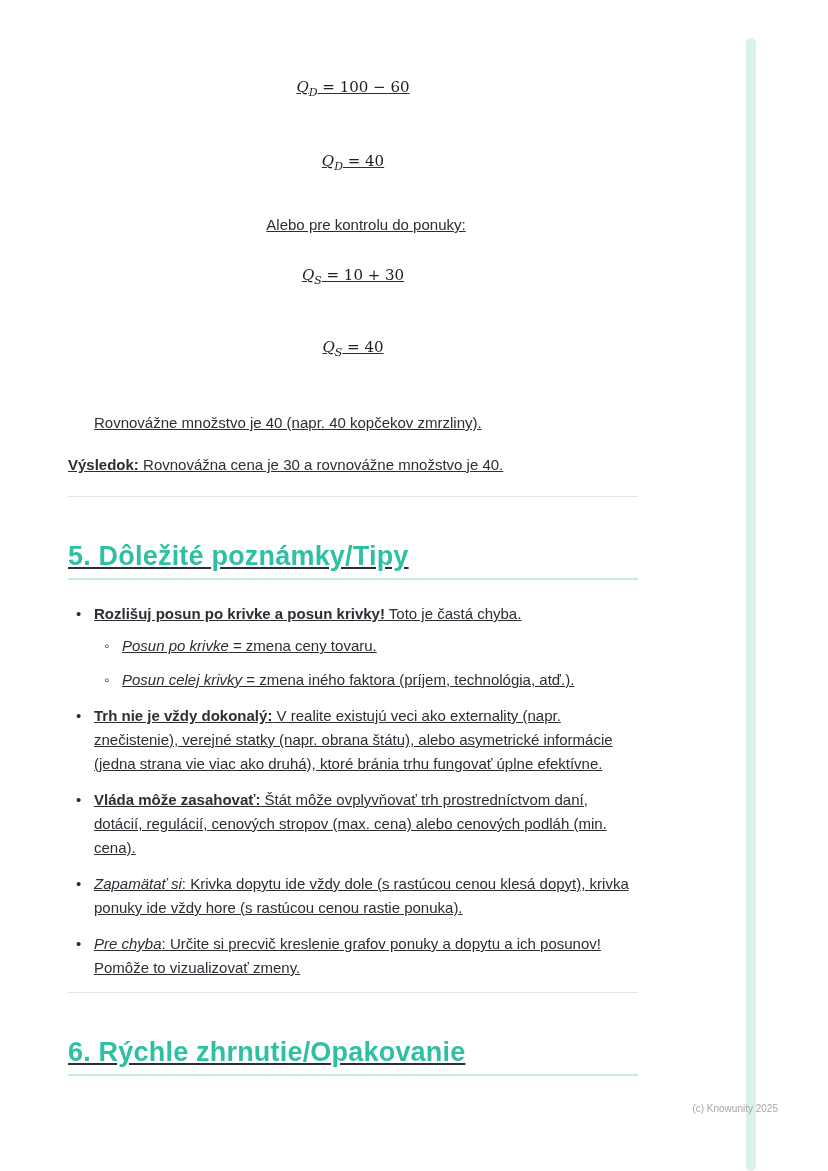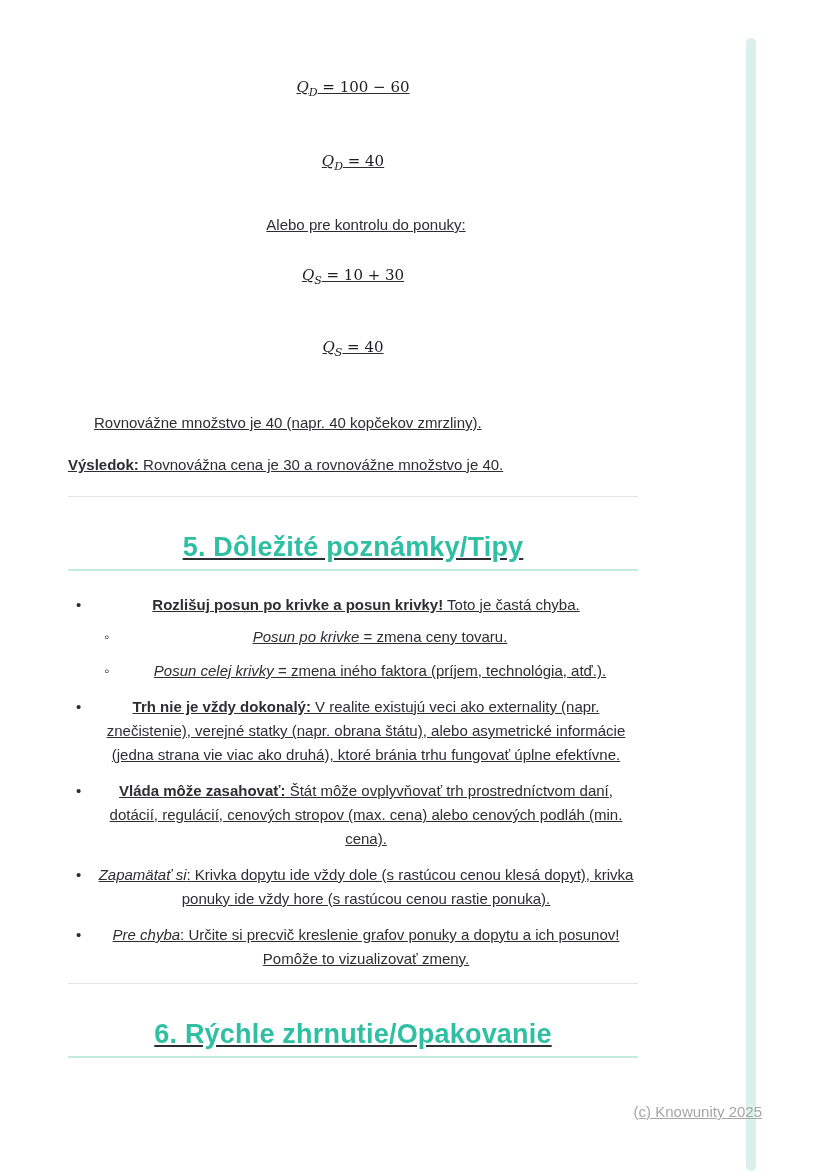--- a/index.html
+++ b/index.html
@@ -29,47 +29,47 @@
   .p2 { margin-top:48px; }
   .p3 { margin-top:18px; }
   strong, .b { font-weight:bold; }
   .i { font-style:italic; }
 
   
   hr.divider { border:none; height:1px; background:#e4e4e4; }
   .hr1 { margin-top:19px; }
   .hr2 { margin-top:6px; }
   h2.section-heading {
-    margin-top:33px; font-size:27px; line-height:34px; font-weight:bold;
-    color:#2fc0a4; letter-spacing:0.2px;text-align:center;
+    margin-top:42px; font-size:27px; line-height:34px; font-weight:bold;
+    color:#2fc0a4; letter-spacing:0.2px;
   }
   .heading-underline { height:2px; background:#c3ebdf; margin-top:5px; }
 
   
   ul.bullets { list-style:none; margin-top:22px; }
   ul.bullets > li {
     position:relative; padding-left:26px; margin-bottom:12px;
-    font-size:15px; line-height:24px;text-align:center;
+    font-size:15px; line-height:24px;
   }
   ul.bullets > li::before { content:"•"; position:absolute; left:8px; top:0; }
   ul.sub-bullets { list-style:none; margin-top:8px; }
   ul.sub-bullets > li { position:relative; padding-left:28px; margin-bottom:10px; }
   ul.sub-bullets > li::before { content:"◦"; position:absolute; left:10px; top:0; }
   ul.summary { margin-top:20px; }
 
   
   .scroll-strip {
     position:absolute; left:746px; top:38px; width:10px; height:1133px;
     background:#d9f1ea; border-radius:6px;
   }
 
   
   .footer {
-    position:absolute; top:1103px; right:66px;
-    font-size:15px; color:#a6a6a6;text-decoration:underline;
+    position:absolute; top:1103px; right:50px;
+    font-size:10px; color:#a6a6a6;
   }
 </style>
 </head>
 <body>
 
 <div class="page">
 
   <div class="content">
 
     <div class="equation eq1"><span class="mvar">Q</span><sub class="msub">D</sub><span class="mrhs"> = 100 − 60</span></div>

